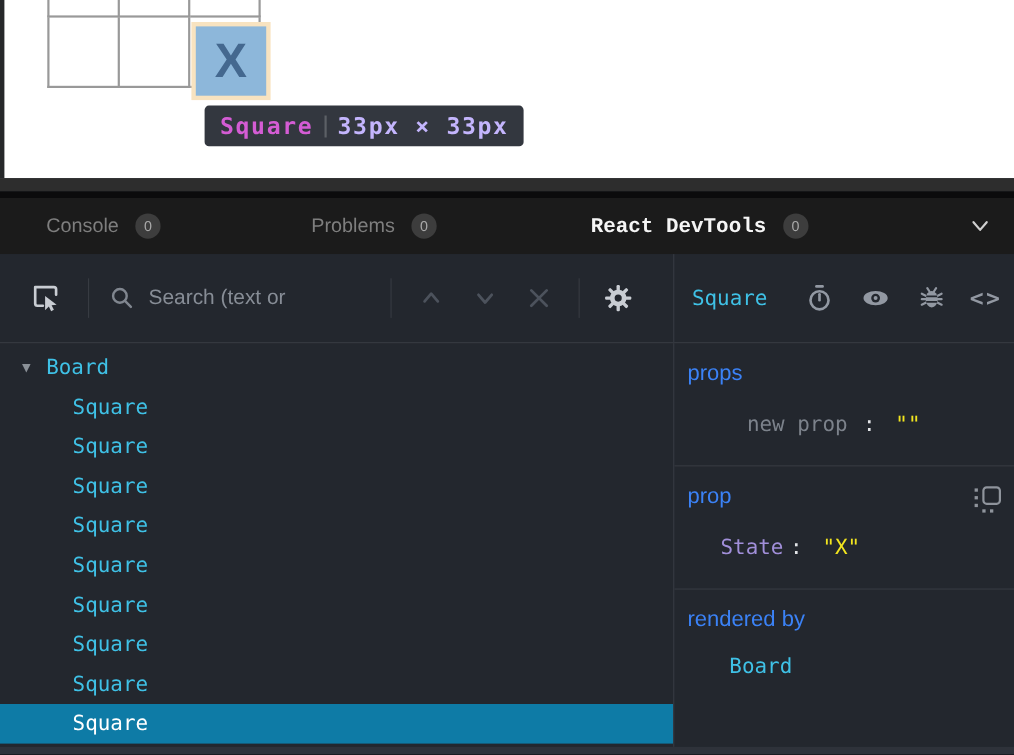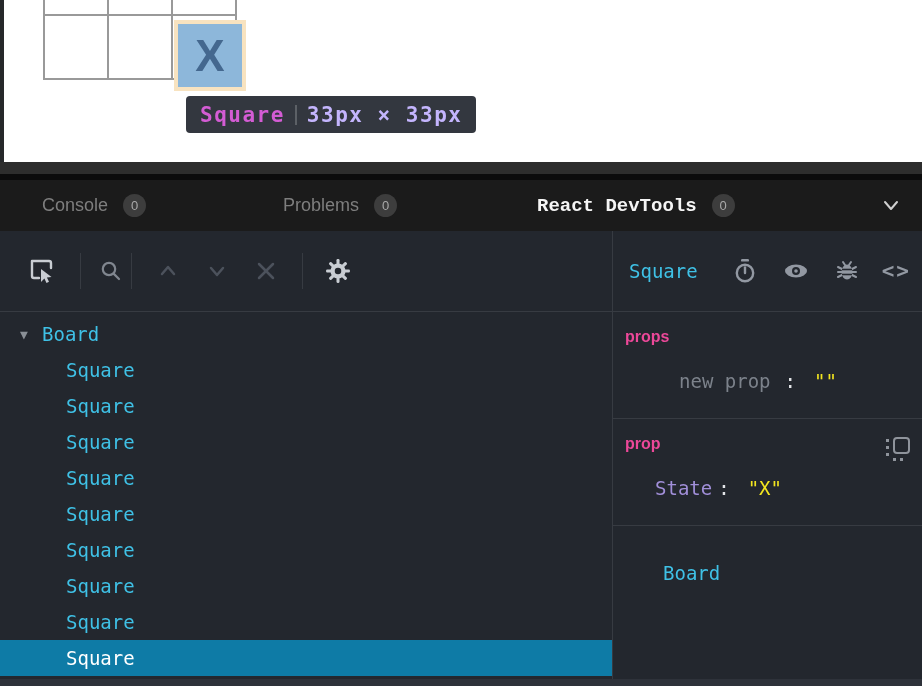--- a/index.html
+++ b/index.html
@@ -60,21 +60,21 @@
     width:613px; border-right:1px solid #373b42; padding-top:4px;
     font-family:"DejaVu Sans Mono", monospace; font-size:19px; color:#3fc1e6; overflow:hidden;
   }
   .trow { height:36px; display:flex; align-items:center; cursor:pointer; }
   .trow .arrow { width:22px; margin-left:20px; color:#8a9097; font-size:13px; }
   .trow.child { padding-left:66px; }
   .trow.selected { background:#0e7ba6; color:#ffffff; }
   .inspector { flex:1; font-size:19px; color:#e8eaed; overflow:hidden; }
   .section { position:relative; padding:16px 12px 26px 12px; border-bottom:1px solid #373b42; }
   .section.last { border-bottom:none; }
-  .sec-title { font-size:16px; color:#ec4899;font-weight:bold; }
+  .sec-title { font-size:20px; color:#3b82f6; }
   .kv { margin:24px 0 0 30px; font-family:"DejaVu Sans Mono", monospace; display:flex; align-items:center; }
   .kv .key-gray { color:#7c828b;margin-left:24px; }
   .kv .key-purple { color:#a18fd9; }
   .kv .colon { color:#e3e5e8; margin-left:6px; }
   .kv .colon.spaced { margin-left:14px; }
   .kv .val { color:#f2e51f; margin-left:18px; }
   .rendered-item { margin:20px 0 0 38px; font-family:"DejaVu Sans Mono", monospace; color:#3fc1e6; cursor:pointer; }
   
   .hook-icon { position:absolute; right:12px; top:18px; width:24px; height:24px; cursor:pointer; }
   .hook-icon .sq { position:absolute; right:0; top:0; width:17px; height:17px; border:2.5px solid #8f949c; border-radius:4px; }
@@ -148,20 +148,21 @@
             <path d="M13 12 L13 25 L16.4 21.6 L18.5 26 L21 24.7 L18.9 20.5 L23.5 20 Z" fill="#c9cdd3"></path>
           </svg>
         </div>
         <div class="vsep" style="margin-left:24px"></div>
         <div class="tb-btn" style="margin-left:18px">
           <svg width="24" height="24" viewBox="0 0 24 24">
               <circle cx="10" cy="10" r="6.2" fill="none" stroke="#80868f" stroke-width="2.2"></circle>
               <line x1="14.6" y1="14.6" x2="20" y2="20" stroke="#80868f" stroke-width="2.2" stroke-linecap="round"></line>
             </svg>
         </div>
+        <input class="search-input" value="" placeholder="Search (text or" style="">
         <div class="vsep" style="margin-left:8px"></div>
         <div class="tb-btn" style="margin-left:24px">
           <svg width="24" height="24" viewBox="0 0 24 24">
               <polyline points="6,15 12,8 18,15" fill="none" stroke="#4c525c" stroke-width="2.5" stroke-linecap="round" stroke-linejoin="round"></polyline>
             </svg>
         </div>
         <div class="tb-btn" style="margin-left:25px">
           <svg width="24" height="24" viewBox="0 0 24 24">
               <polyline points="6,9 12,16 18,9" fill="none" stroke="#4c525c" stroke-width="2.5" stroke-linecap="round" stroke-linejoin="round"></polyline>
             </svg>
@@ -278,20 +279,21 @@
             <span class="dot"></span>
             <span class="sq"></span>
           </div>
           <div class="kv">
             <span class="key-purple">State</span>
             <span class="colon">:</span>
             <span class="val">"X"</span>
           </div>
         </div>
         <div class="section last">
+          <div class="sec-title">rendered by</div>
           <div class="rendered-item">Board</div>
         </div>
       </div>
     </div>
 
     <div class="bottom-strip"></div>
   </div>
 </div>
 
 </body></html>

